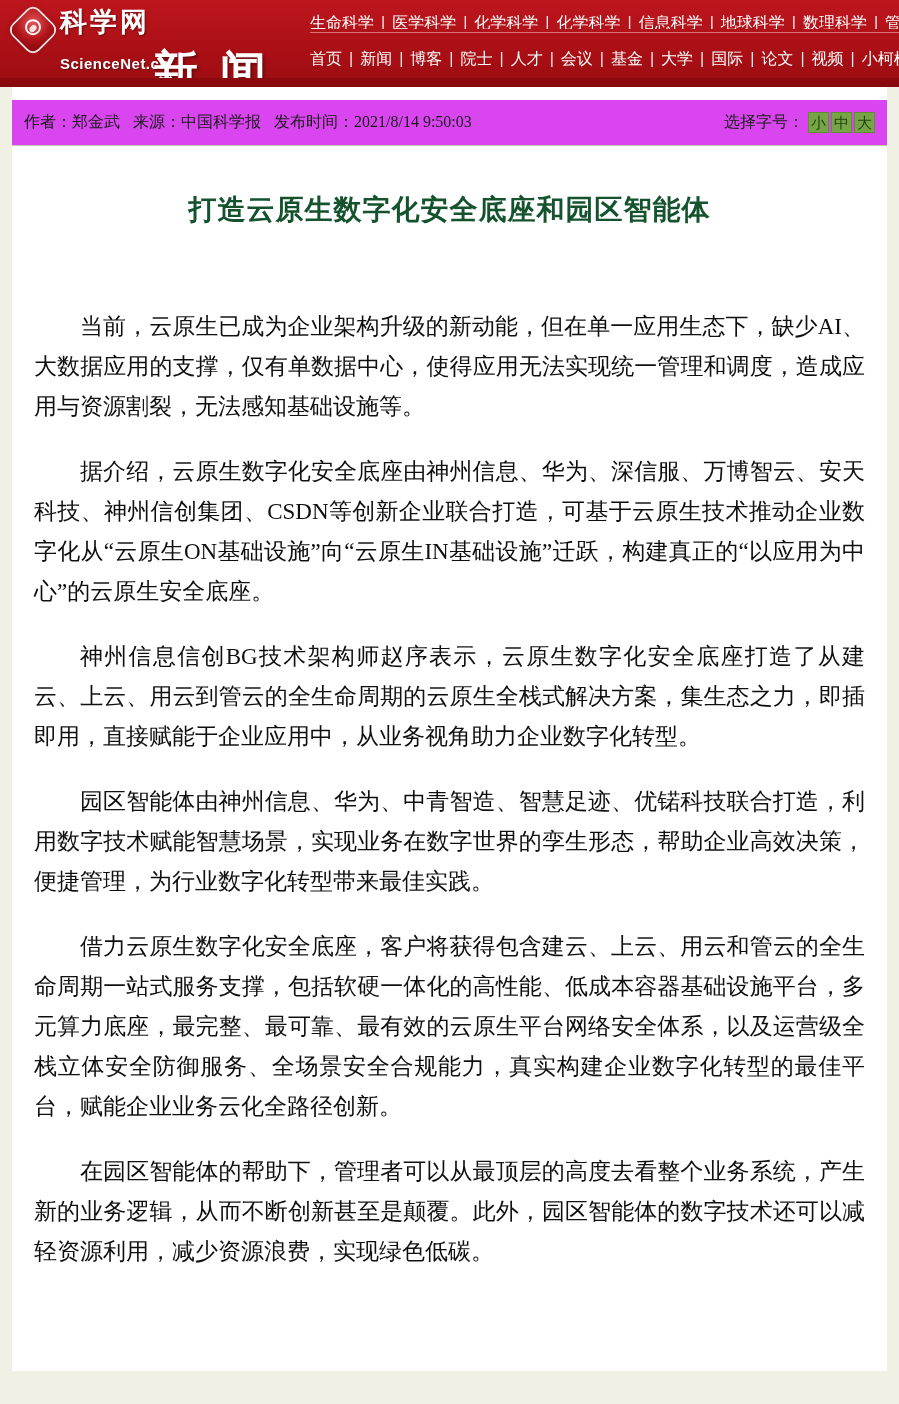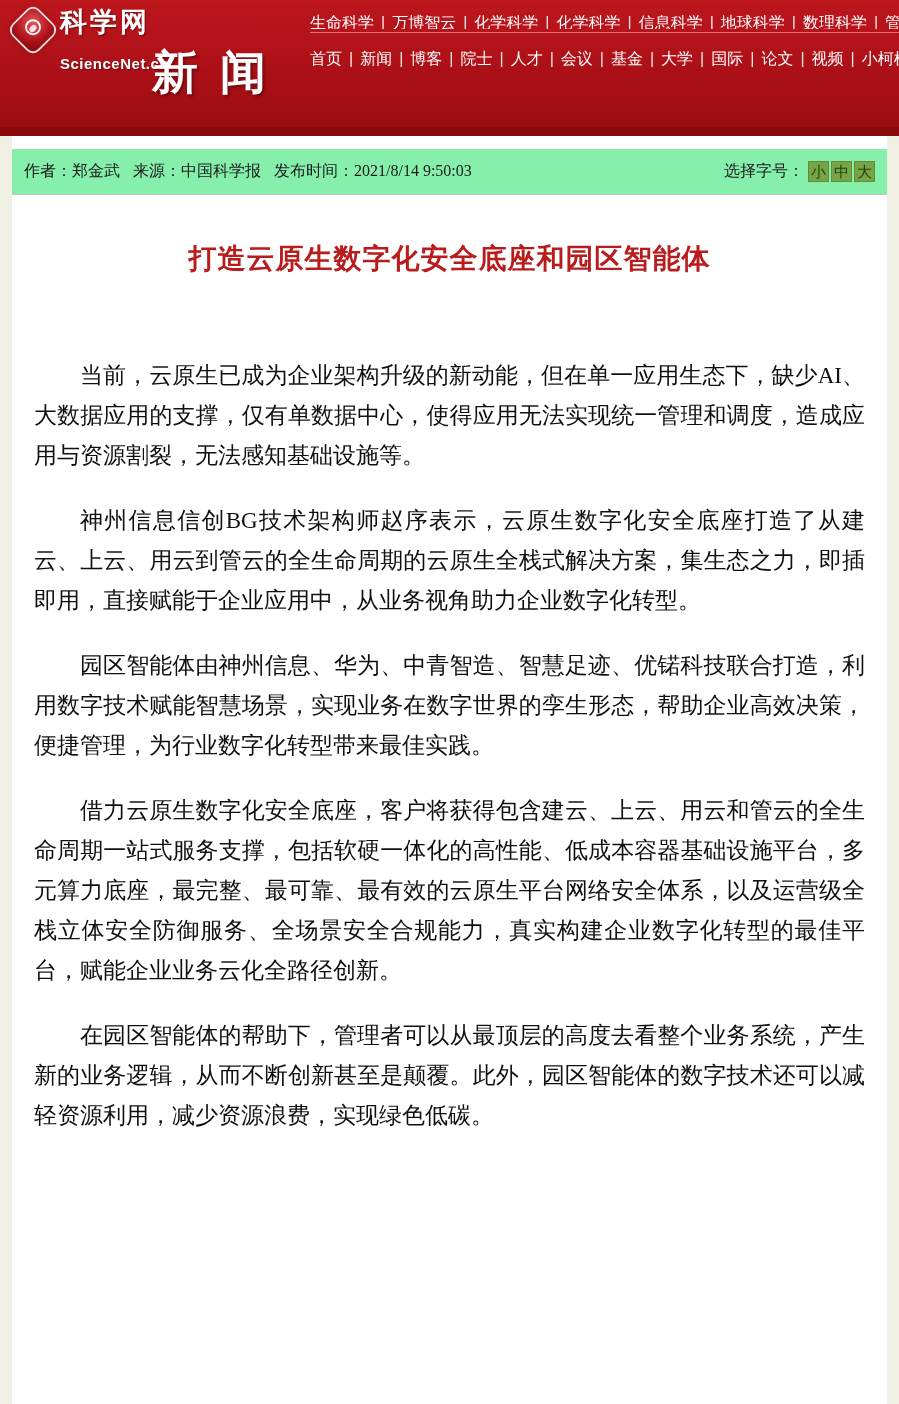--- a/index.html
+++ b/index.html
@@ -9,21 +9,21 @@
     font-family:"Liberation Serif","DejaVu Serif",serif;
     color:#111;
     width:899px;
     height:1404px;
     overflow:hidden;
   }
 
   
   .site-header {
     position:relative;
-    height:136px;
+    height:87px;
     background:linear-gradient(180deg,#bd161d 0%,#ab1016 55%,#9a0c11 100%);
     overflow:hidden;
     font-family:"Liberation Sans","DejaVu Sans",sans-serif;
   }
   .logo { position:absolute; left:14px; top:7px; display:flex; align-items:flex-start; cursor:pointer; }
   .logo-diamond {
     width:34px; height:34px; margin:6px 10px 0 2px;
     transform:rotate(45deg);
     background:radial-gradient(circle at 35% 35%, #e2555a 0%, #b0141a 55%, #7c0509 100%);
     border-radius:7px;
@@ -52,38 +52,38 @@
   .nav-row.r2 { padding-top:16px; height:45px; }
   .nav-divider { border-top:1px solid rgba(255,190,190,.55); margin-top:3px; }
   .nav-item { color:#fff; text-decoration:none; cursor:pointer; }
   .nav-item + .nav-item:before { content:"|"; margin:0 7px; color:rgba(255,255,255,.9); font-weight:normal; }
   .header-strip { position:absolute; left:0; bottom:0; width:100%; height:9px; background:#8a090d; }
 
   
   .page-card { margin:0 12px; background:#fff; min-height:1284px; padding-top:13px; }
 
   .meta-bar {
-    height:46px; background:#86efac; border-bottom:1px solid #c6c6b4;
+    height:46px; background:#d946ef; border-bottom:1px solid #c6c6b4;
     display:flex; align-items:center; justify-content:space-between;
     padding:0 12px; font-size:16px; color:#1a1a1a;
   }
   .meta-left span.v { margin-right:9px; }
   .meta-right { display:flex; align-items:center; }
   .size-btns { display:inline-flex; margin-left:2px; }
   .size-btn {
     display:inline-block; width:21px; height:21px; margin-left:2px;
     background:#76a446; border:1px solid #5f8f35;
     color:#20430c; font-size:15px; line-height:19px; text-align:center;
     text-decoration:none; cursor:pointer;
     font-family:"Liberation Sans","DejaVu Sans",sans-serif;
   }
 
   .article { padding:45px 22px 0; }
   .article h1 {
-    text-align:center; color:#b91c1c; font-size:28px; font-weight:bold;
+    text-align:center; color:#14532d; font-size:28px; font-weight:bold;
     letter-spacing:1px; margin-bottom:78px;
     font-family:"Liberation Sans","DejaVu Sans",sans-serif;
   }
   .paras p {
     font-size:23px; line-height:40px; text-indent:2em;
     margin-bottom:25px; text-align:justify; color:#0f0f0f;
   }
 </style>
 </head>
 <body>
@@ -93,21 +93,21 @@
     <div class="logo-diamond">
         <div class="ring"></div>
       </div>
     <div class="logo-text">
       <div class="site-name">科学网</div>
       <div class="site-domain">ScienceNet.cn</div>
     </div>
   </div>
   <div class="channel-title">新闻</div>
   <nav class="nav">
-    <div class="nav-row r1"><a class="nav-item">生命科学</a><a class="nav-item">万博智云</a><a class="nav-item">化学科学</a><a class="nav-item">化学科学</a><a class="nav-item">信息科学</a><a class="nav-item">地球科学</a><a class="nav-item">数理科学</a><a class="nav-item">管理综合</a></div>
+    <div class="nav-row r1"><a class="nav-item">生命科学</a><a class="nav-item">医学科学</a><a class="nav-item">化学科学</a><a class="nav-item">化学科学</a><a class="nav-item">信息科学</a><a class="nav-item">地球科学</a><a class="nav-item">数理科学</a><a class="nav-item">管理综合</a></div>
     <div class="nav-divider"></div>
     <div class="nav-row r2"><a class="nav-item">首页</a><a class="nav-item">新闻</a><a class="nav-item">博客</a><a class="nav-item">院士</a><a class="nav-item">人才</a><a class="nav-item">会议</a><a class="nav-item">基金</a><a class="nav-item">大学</a><a class="nav-item">国际</a><a class="nav-item">论文</a><a class="nav-item">视频</a><a class="nav-item">小柯机器人</a></div>
   </nav>
   <div class="header-strip"></div>
 </header>
 
 <div class="page-card">
 
   <div class="meta-bar">
     <div class="meta-left">
@@ -122,20 +122,21 @@
           <a class="size-btn">中</a>
           <a class="size-btn">大</a>
         </span>
     </div>
   </div>
 
   <article class="article">
     <h1>打造云原生数字化安全底座和园区智能体</h1>
     <div class="paras">
         <p>当前，云原生已成为企业架构升级的新动能，但在单一应用生态下，缺少AI、大数据应用的支撑，仅有单数据中心，使得应用无法实现统一管理和调度，造成应用与资源割裂，无法感知基础设施等。</p>
+        <p>据介绍，云原生数字化安全底座由神州信息、华为、深信服、万博智云、安天科技、神州信创集团、CSDN等创新企业联合打造，可基于云原生技术推动企业数字化从“云原生ON基础设施”向“云原生IN基础设施”迁跃，构建真正的“以应用为中心”的云原生安全底座。</p>
         <p>神州信息信创BG技术架构师赵序表示，云原生数字化安全底座打造了从建云、上云、用云到管云的全生命周期的云原生全栈式解决方案，集生态之力，即插即用，直接赋能于企业应用中，从业务视角助力企业数字化转型。</p>
         <p>园区智能体由神州信息、华为、中青智造、智慧足迹、优锘科技联合打造，利用数字技术赋能智慧场景，实现业务在数字世界的孪生形态，帮助企业高效决策，便捷管理，为行业数字化转型带来最佳实践。</p>
         <p>借力云原生数字化安全底座，客户将获得包含建云、上云、用云和管云的全生命周期一站式服务支撑，包括软硬一体化的高性能、低成本容器基础设施平台，多元算力底座，最完整、最可靠、最有效的云原生平台网络安全体系，以及运营级全栈立体安全防御服务、全场景安全合规能力，真实构建企业数字化转型的最佳平台，赋能企业业务云化全路径创新。</p>
         <p>在园区智能体的帮助下，管理者可以从最顶层的高度去看整个业务系统，产生新的业务逻辑，从而不断创新甚至是颠覆。此外，园区智能体的数字技术还可以减轻资源利用，减少资源浪费，实现绿色低碳。</p>
       </div>
 
   </article>
 
 </div>
 

